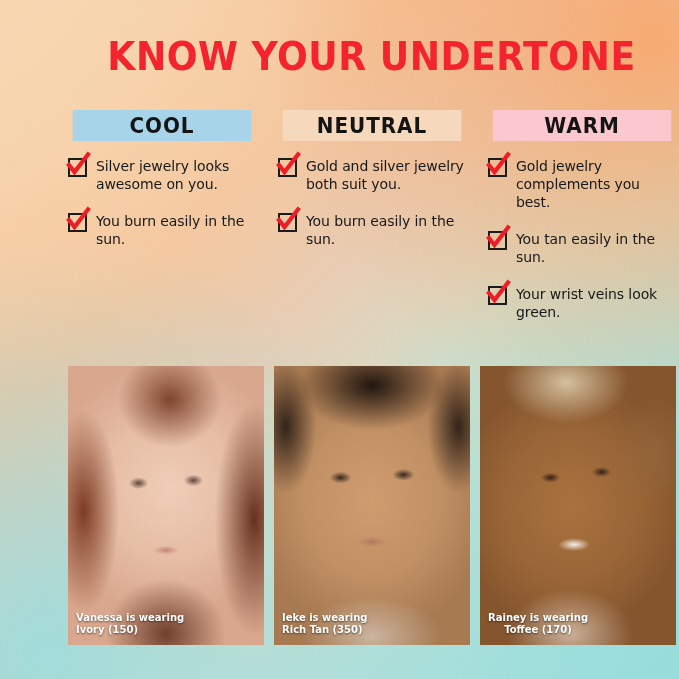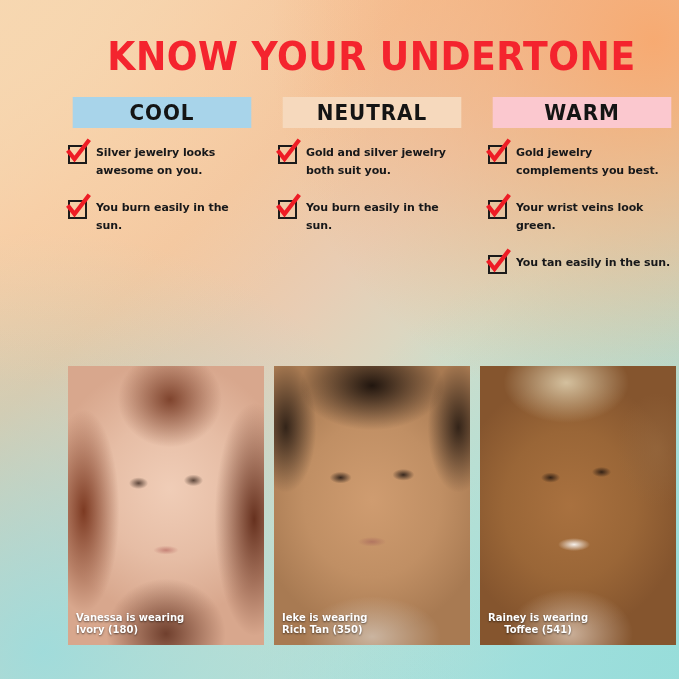--- a/index.html
+++ b/index.html
@@ -58,21 +58,21 @@
     font-size: 39px;
     letter-spacing: 0.5px;
     color: #f4242e;
     text-transform: uppercase;
     transform: scaleX(0.93);
   }
 
   
   .columns {
     position: absolute;
-    top: 97px;
+    top: 110px;
     left: 36px;
     width: 608px;
     display: flex;
     gap: 22px;
   }
   .col {
     width: 196px;
   }
   .col-header {
     height: 31px;
@@ -114,22 +114,22 @@
   .check svg {
     position: absolute;
     left: -3px;
     top: -6px;
     width: 26px;
     height: 26px;
     overflow: visible;
   }
   .item-text {
     font-family: "DejaVu Sans", sans-serif;
-    font-weight: bold;
-    font-size: 11px;
+    font-weight: normal;
+    font-size: 14px;
     line-height: 18px;
     color: #17181a;
     letter-spacing: -0.1px;
   }
 
   
   .photos {
     position: absolute;
     top: 366px;
     left: 36px;
@@ -306,51 +306,51 @@
             </span>
             <span class="item-text">Gold jewelry complements you best.</span>
           </div>
           <div class="item">
             <span class="check">
               <span class="box"></span>
               <svg viewBox="0 0 26 26">
                   <path d="M4 13 L9.5 20 L23 2.5" fill="none" stroke="#EE1C25" stroke-width="4.2" stroke-linecap="square"></path>
                 </svg>
             </span>
+            <span class="item-text">You tan easily in the sun.</span>
+          </div>
+          <div class="item">
+            <span class="check">
+              <span class="box"></span>
+              <svg viewBox="0 0 26 26">
+                  <path d="M4 13 L9.5 20 L23 2.5" fill="none" stroke="#EE1C25" stroke-width="4.2" stroke-linecap="square"></path>
+                </svg>
+            </span>
             <span class="item-text">Your wrist veins look green.</span>
-          </div>
-          <div class="item">
-            <span class="check">
-              <span class="box"></span>
-              <svg viewBox="0 0 26 26">
-                  <path d="M4 13 L9.5 20 L23 2.5" fill="none" stroke="#EE1C25" stroke-width="4.2" stroke-linecap="square"></path>
-                </svg>
-            </span>
-            <span class="item-text">You tan easily in the sun.</span>
           </div>
         </div>
       </div>
 
     </div>
 
     <div class="photos">
       <div class="photo p1">
         <div class="photo-caption">
           <div>Vanessa is wearing</div>
-          <div>Ivory (180)</div>
+          <div>Ivory (150)</div>
         </div>
       </div>
       <div class="photo p2">
         <div class="photo-caption">
           <div>Ieke is wearing</div>
           <div>Rich Tan (350)</div>
         </div>
       </div>
       <div class="photo p3">
         <div class="photo-caption">
           <div>Rainey is wearing</div>
-          <div>Toffee (541)</div>
+          <div>Toffee (170)</div>
         </div>
       </div>
     </div>
 
   </div>
 </div>
 
 </body></html>

